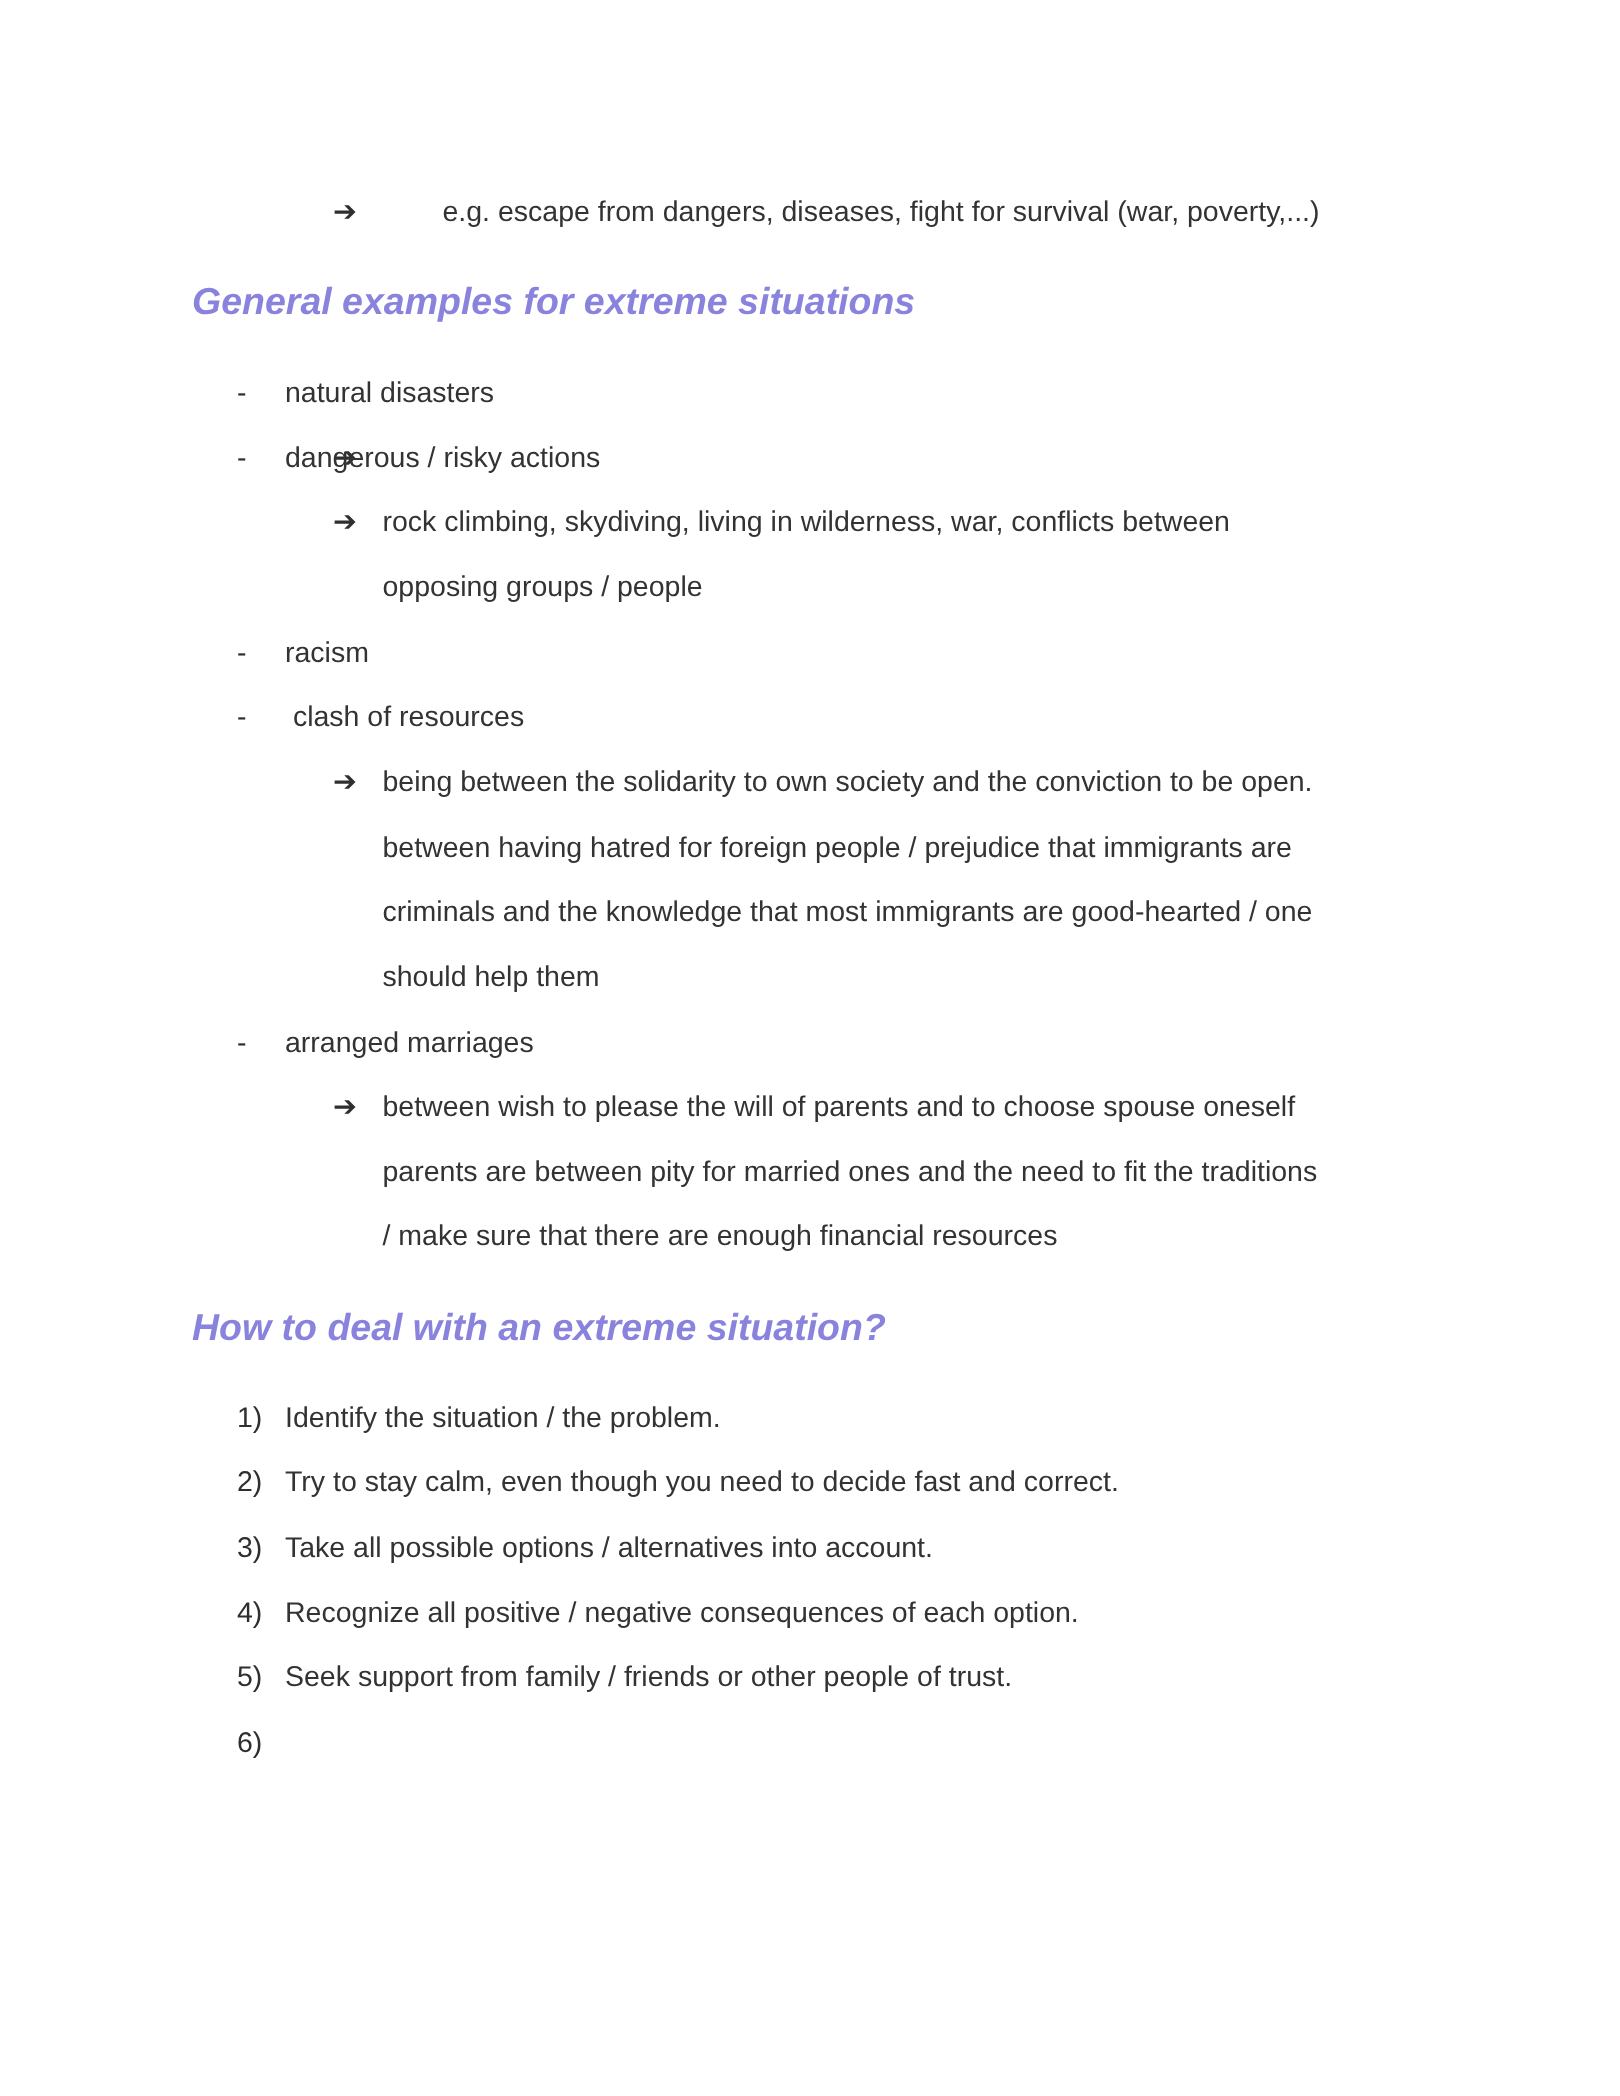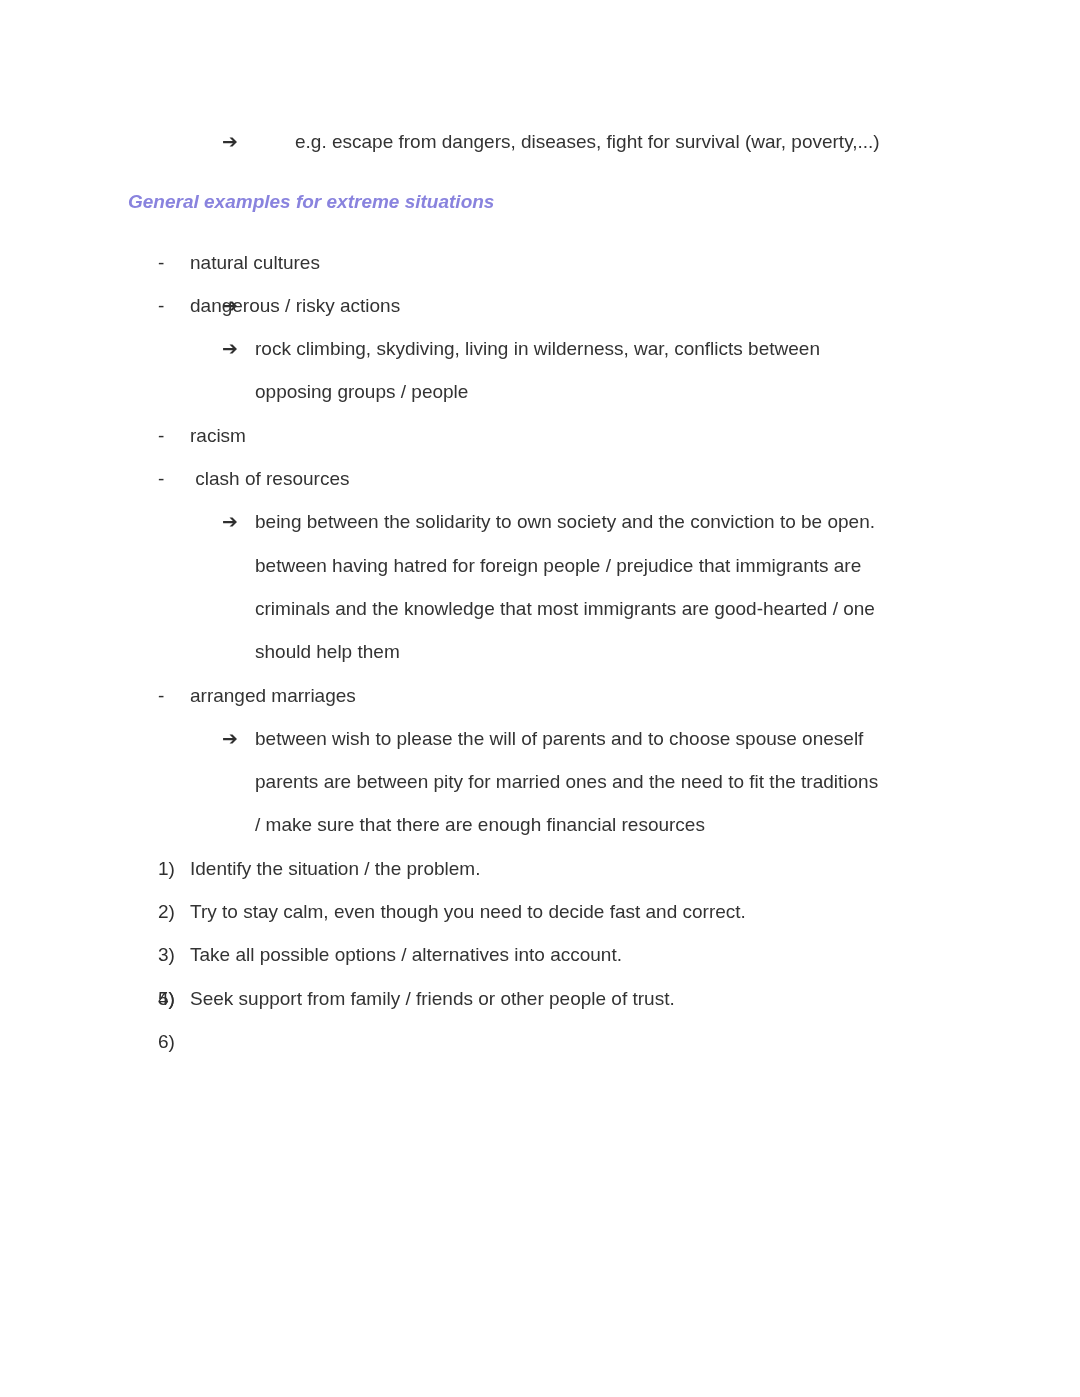--- a/index.html
+++ b/index.html
@@ -35,21 +35,21 @@
   
   .arrow-row { padding-left: 127px; }
   .arrow-row .marker { left: 94px; }
   .arrow-row .text { max-width: 625px; }
   .arrow-row .text.wide { max-width: 700px; margin-left: 40px; }
   
   .num-row { padding-left: 62px; }
   .num-row .marker { left: 30px; }
   .num-row .text { max-width: 650px; }
   h2.doc-heading {
-    font-size: 19px;
+    font-size: 25px;
     line-height: 43.3px;
     font-weight: bold;
     font-style: italic;
     color: #8983de;
     margin: 17px 0;
   }
 </style>
 </head>
 <body>
 
@@ -59,21 +59,21 @@
     <span class="marker">➔</span>
     <span class="text wide">e.g. escape from dangers, diseases, fight for survival (war, poverty,...)</span>
   </div>
 
   <h2 class="doc-heading">General examples for extreme situations</h2>
 
   <div>
 
     <div class="row dash-row">
       <span class="marker">-</span>
-      <span class="text">natural cultures</span>
+      <span class="text">natural disasters</span>
     </div>
     <div class="row arrow-row">
       <span class="marker">➔</span>
     </div>
 
     <div class="row dash-row">
       <span class="marker">-</span>
       <span class="text">dangerous / risky actions</span>
     </div>
     <div class="row arrow-row">
@@ -99,40 +99,42 @@
       <span class="marker">-</span>
       <span class="text">arranged marriages</span>
     </div>
     <div class="row arrow-row">
       <span class="marker">➔</span>
       <span class="text">between wish to please the will of parents and to choose spouse oneself parents are between pity for married ones and the need to fit the traditions / make sure that there are enough financial resources</span>
     </div>
 
   </div>
 
+  <h2 class="doc-heading">How to deal with an extreme situation?</h2>
 
   <div>
 
     <div class="row num-row">
       <span class="marker">1)</span>
       <span class="text">Identify the situation / the problem.</span>
     </div>
 
     <div class="row num-row">
       <span class="marker">2)</span>
       <span class="text">Try to stay calm, even though you need to decide fast and correct.</span>
     </div>
 
     <div class="row num-row">
       <span class="marker">3)</span>
       <span class="text">Take all possible options / alternatives into account.</span>
     </div>
 
     <div class="row num-row">
       <span class="marker">4)</span>
+      <span class="text">Recognize all positive / negative consequences of each option.</span>
     </div>
 
     <div class="row num-row">
       <span class="marker">5)</span>
       <span class="text">Seek support from family / friends or other people of trust.</span>
     </div>
 
     <div class="row num-row">
       <span class="marker">6)</span>
     </div>

